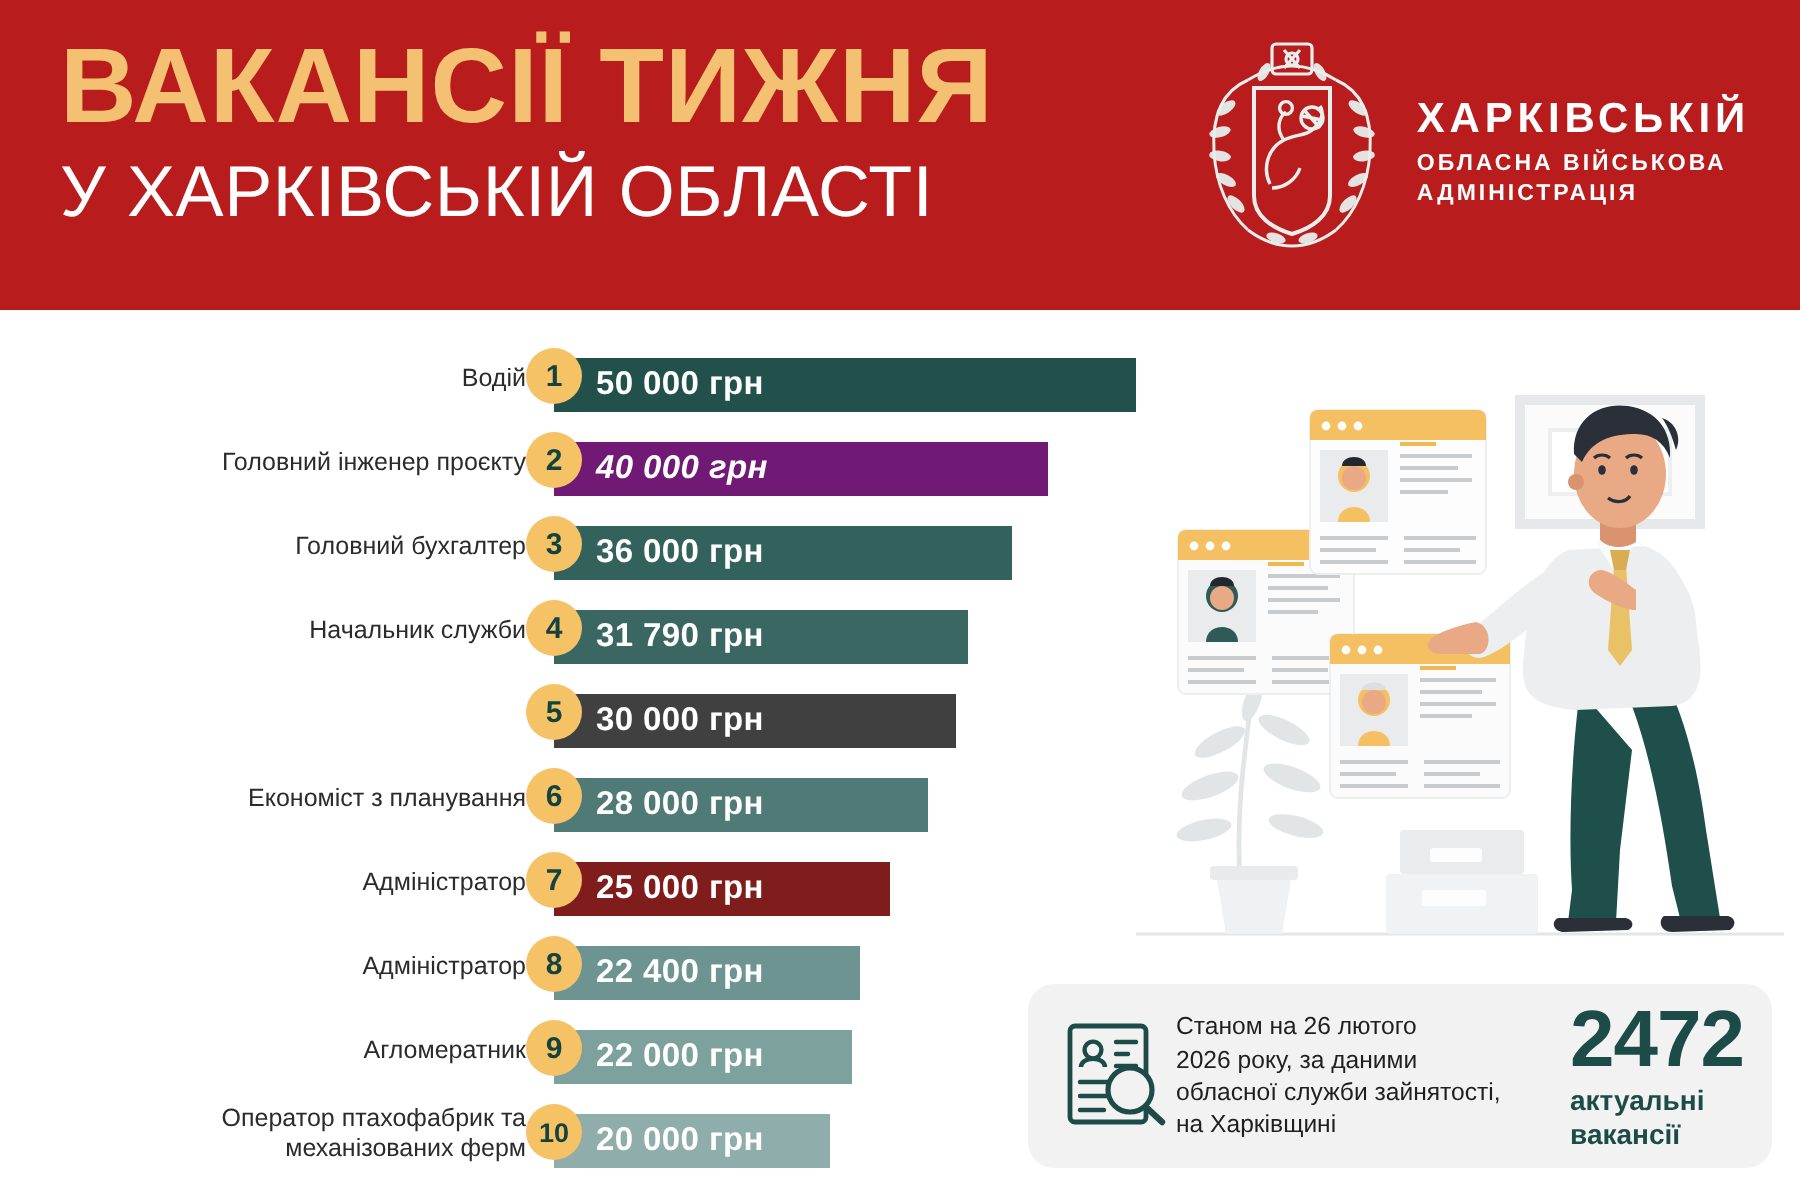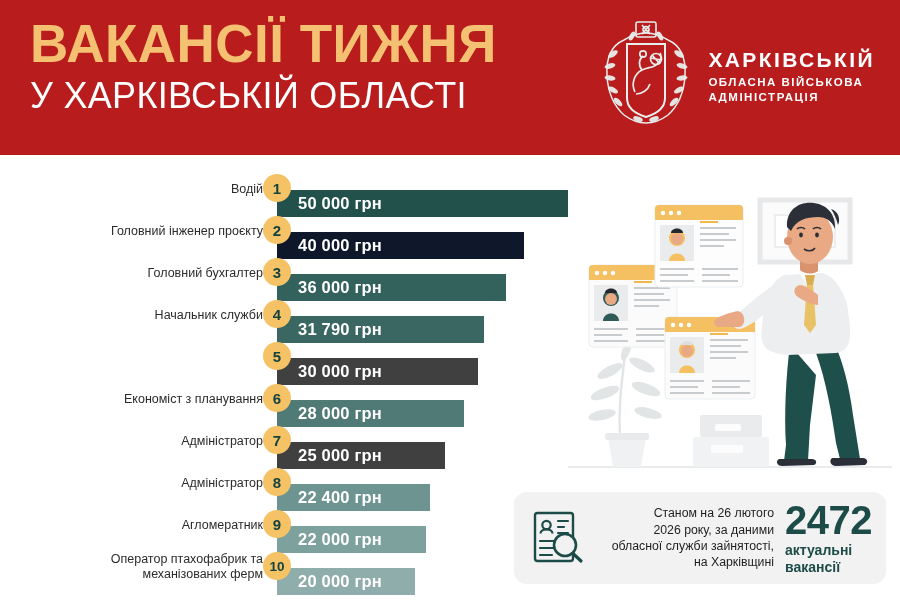--- a/index.html
+++ b/index.html
@@ -54,40 +54,40 @@
   .badge {
     position:absolute; left:263px; top:0;
     width:28px; height:28px; border-radius:50%;
     background:#f5c266; color:#14433f;
     font-size:15px; font-weight:bold;
     display:flex; align-items:center; justify-content:center;
     z-index:3;
   }
   .badge.wide { font-size:13.5px; }
   .bar {
-    position:absolute; left:277px; top:16px; height:27px;
+    position:absolute; left:277px; top:5px; height:27px;
     z-index:2; display:flex; align-items:center;
   }
   .bar-value {
     margin-left:21px; color:#ffffff; font-size:16.5px;
     font-weight:bold; white-space:nowrap; letter-spacing:0.2px;
   }
 
   
   .illo { position:absolute; left:560px; top:175px; width:340px; height:315px; }
 
   
   .stats {
     position:absolute; left:514px; top:492px; width:372px; height:92px;
     background:#f2f2f2; border-radius:13px;
     display:flex; align-items:center; padding:0 14px 0 16px;
   }
   .stats-icon { width:58px; height:58px; flex:0 0 58px; }
   .stats-text {
-    flex:1; text-align:right; font-size:12.3px; color:#1f1f1f;
+    flex:1; font-size:12.3px; color:#1f1f1f;
     line-height:1.34; padding-right:11px; white-space:pre-line;
   }
   .stats-num-wrap { text-align:left; color:#1d4c48; flex:0 0 auto; }
   .stats-num {
     font-size:40px; font-weight:bold; line-height:0.98; letter-spacing:-0.5px;
   }
   .stats-cap { font-size:14px; font-weight:bold; line-height:1.17; margin-top:2px; white-space:pre-line; }
 </style>
 </head>
 <body>
@@ -156,21 +156,21 @@
   <div class="chart" id="chart">
       <div class="row" style="top: 19px;">
         <div class="row-label">Водій</div>
         <div class="bar" style="width: 291px; background: rgb(34, 81, 76);">
           <div class="bar-value">50 000 грн</div>
         </div>
         <div class="badge" style="background: rgb(245, 194, 102); color: rgb(20, 67, 63);">1</div>
       </div>
       <div class="row" style="top: 61px;">
         <div class="row-label">Головний інженер проєкту</div>
-        <div class="bar" style="width: 247px; background: #0f172a;">
+        <div class="bar" style="width: 247px; background: #701a75; font-style: italic;">
           <div class="bar-value">40 000 грн</div>
         </div>
         <div class="badge" style="background: rgb(245, 194, 102); color: rgb(20, 67, 63);">2</div>
       </div>
       <div class="row" style="top: 103px;">
         <div class="row-label">Головний бухгалтер</div>
         <div class="bar" style="width: 229px; background: rgb(51, 97, 91);">
           <div class="bar-value">36 000 грн</div>
         </div>
         <div class="badge" style="background: rgb(245, 194, 102); color: rgb(20, 67, 63);">3</div>
@@ -190,21 +190,21 @@
       </div>
       <div class="row" style="top: 229px;">
         <div class="row-label">Економіст з планування</div>
         <div class="bar" style="width: 187px; background: rgb(79, 122, 117);">
           <div class="bar-value">28 000 грн</div>
         </div>
         <div class="badge" style="background: rgb(245, 194, 102); color: rgb(20, 67, 63);">6</div>
       </div>
       <div class="row" style="top: 271px;">
         <div class="row-label">Адміністратор</div>
-        <div class="bar" style="width: 168px; background: #404040;">
+        <div class="bar" style="width: 168px; background: #7f1d1d;">
           <div class="bar-value">25 000 грн</div>
         </div>
         <div class="badge" style="background: rgb(245, 194, 102); color: rgb(20, 67, 63);">7</div>
       </div>
       <div class="row" style="top: 313px;">
         <div class="row-label">Адміністратор</div>
         <div class="bar" style="width: 153px; background: rgb(109, 148, 144);">
           <div class="bar-value">22 400 грн</div>
         </div>
         <div class="badge" style="background: rgb(245, 194, 102); color: rgb(20, 67, 63);">8</div>

